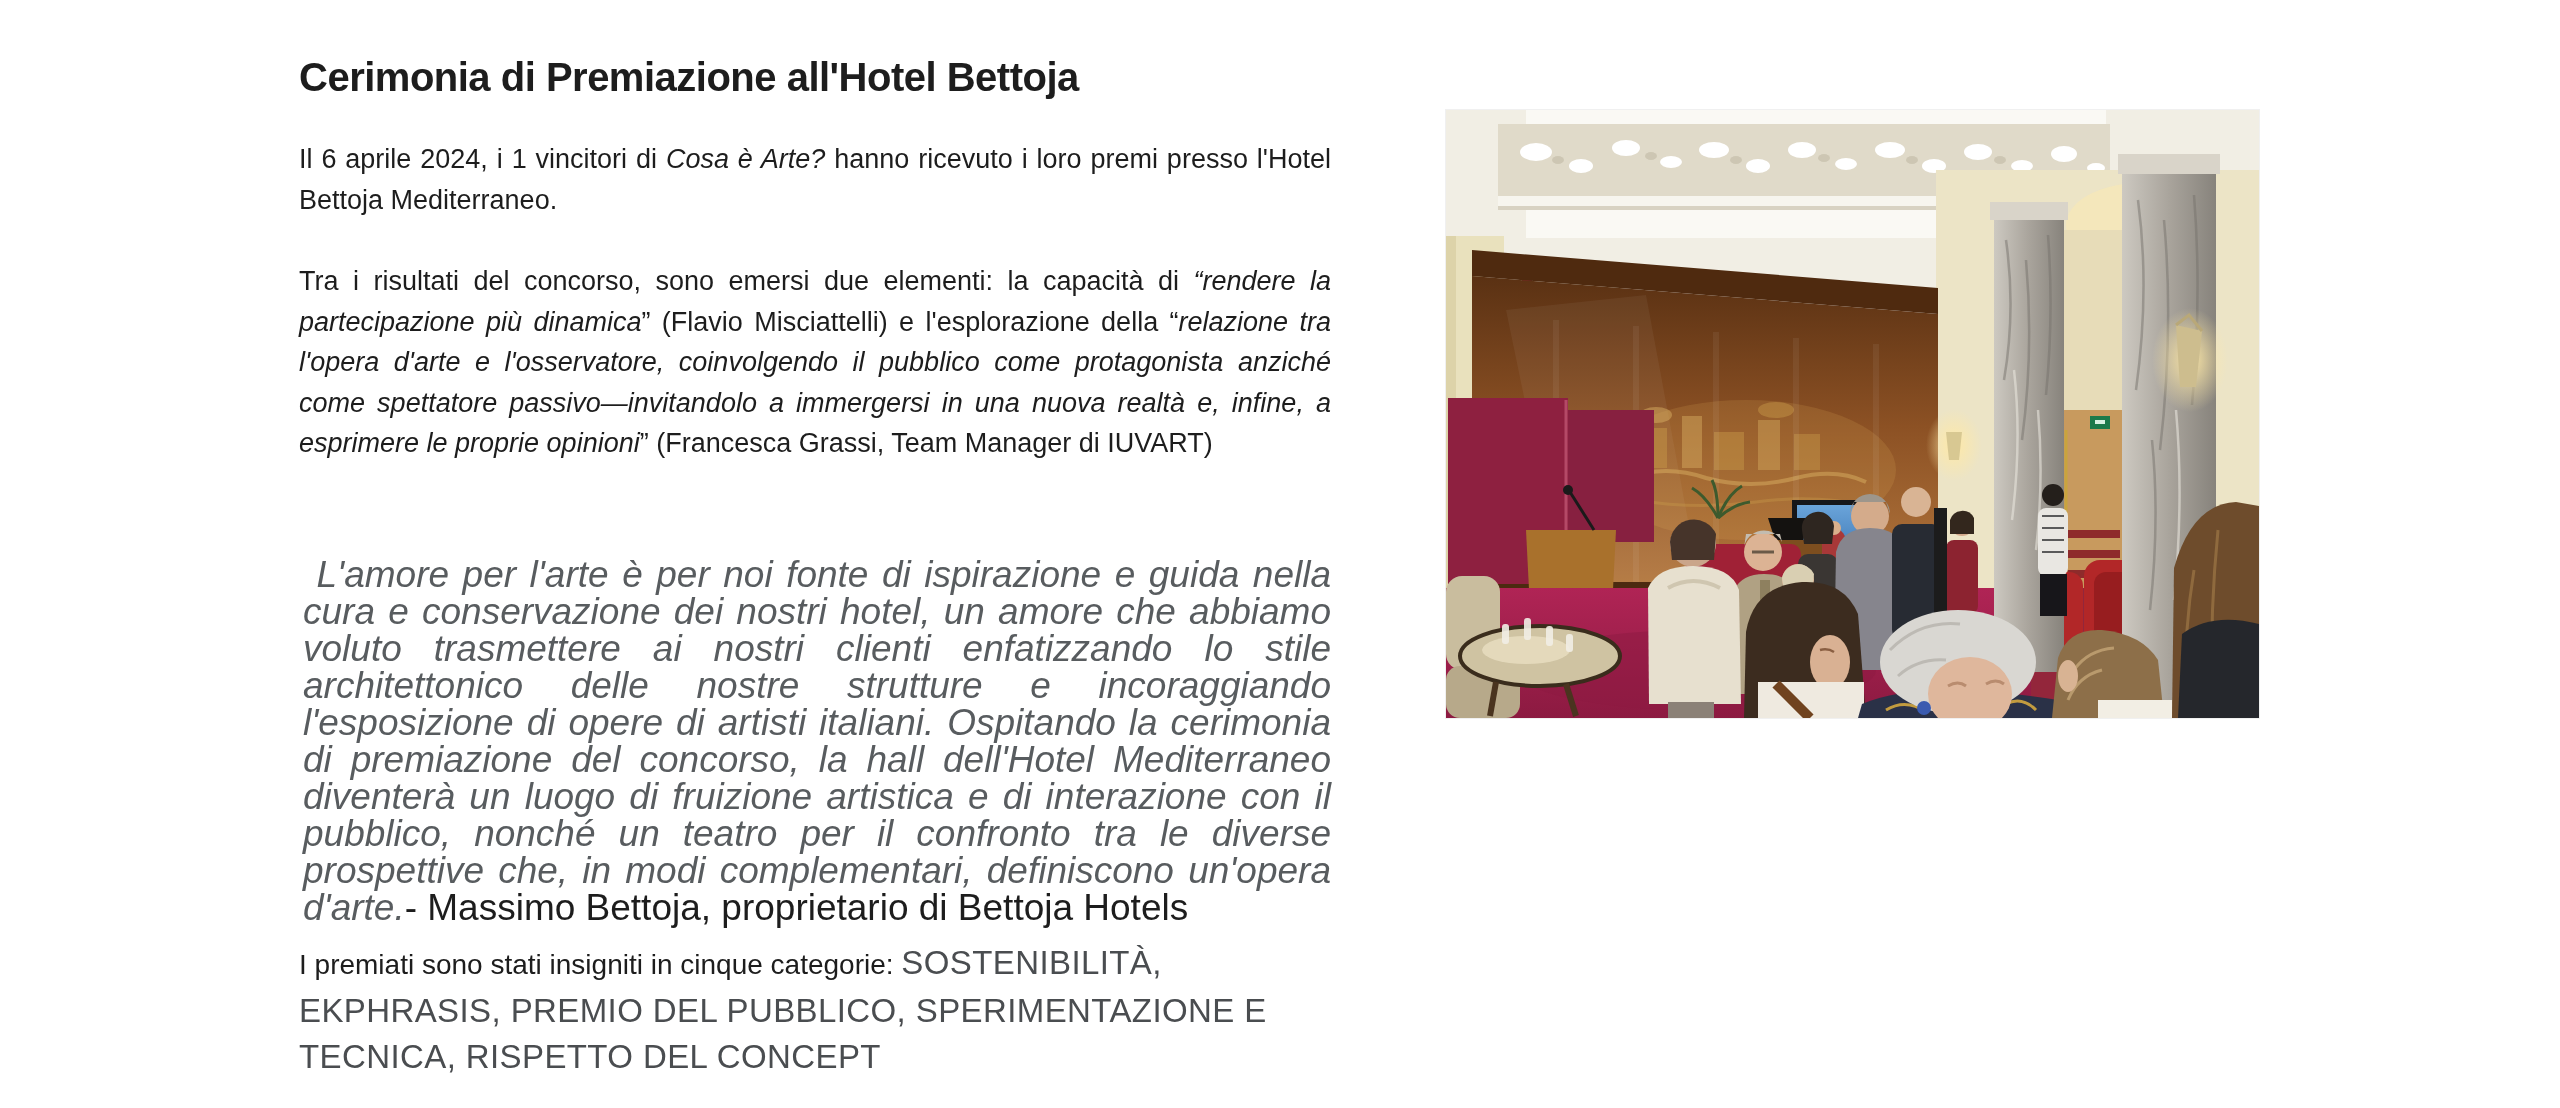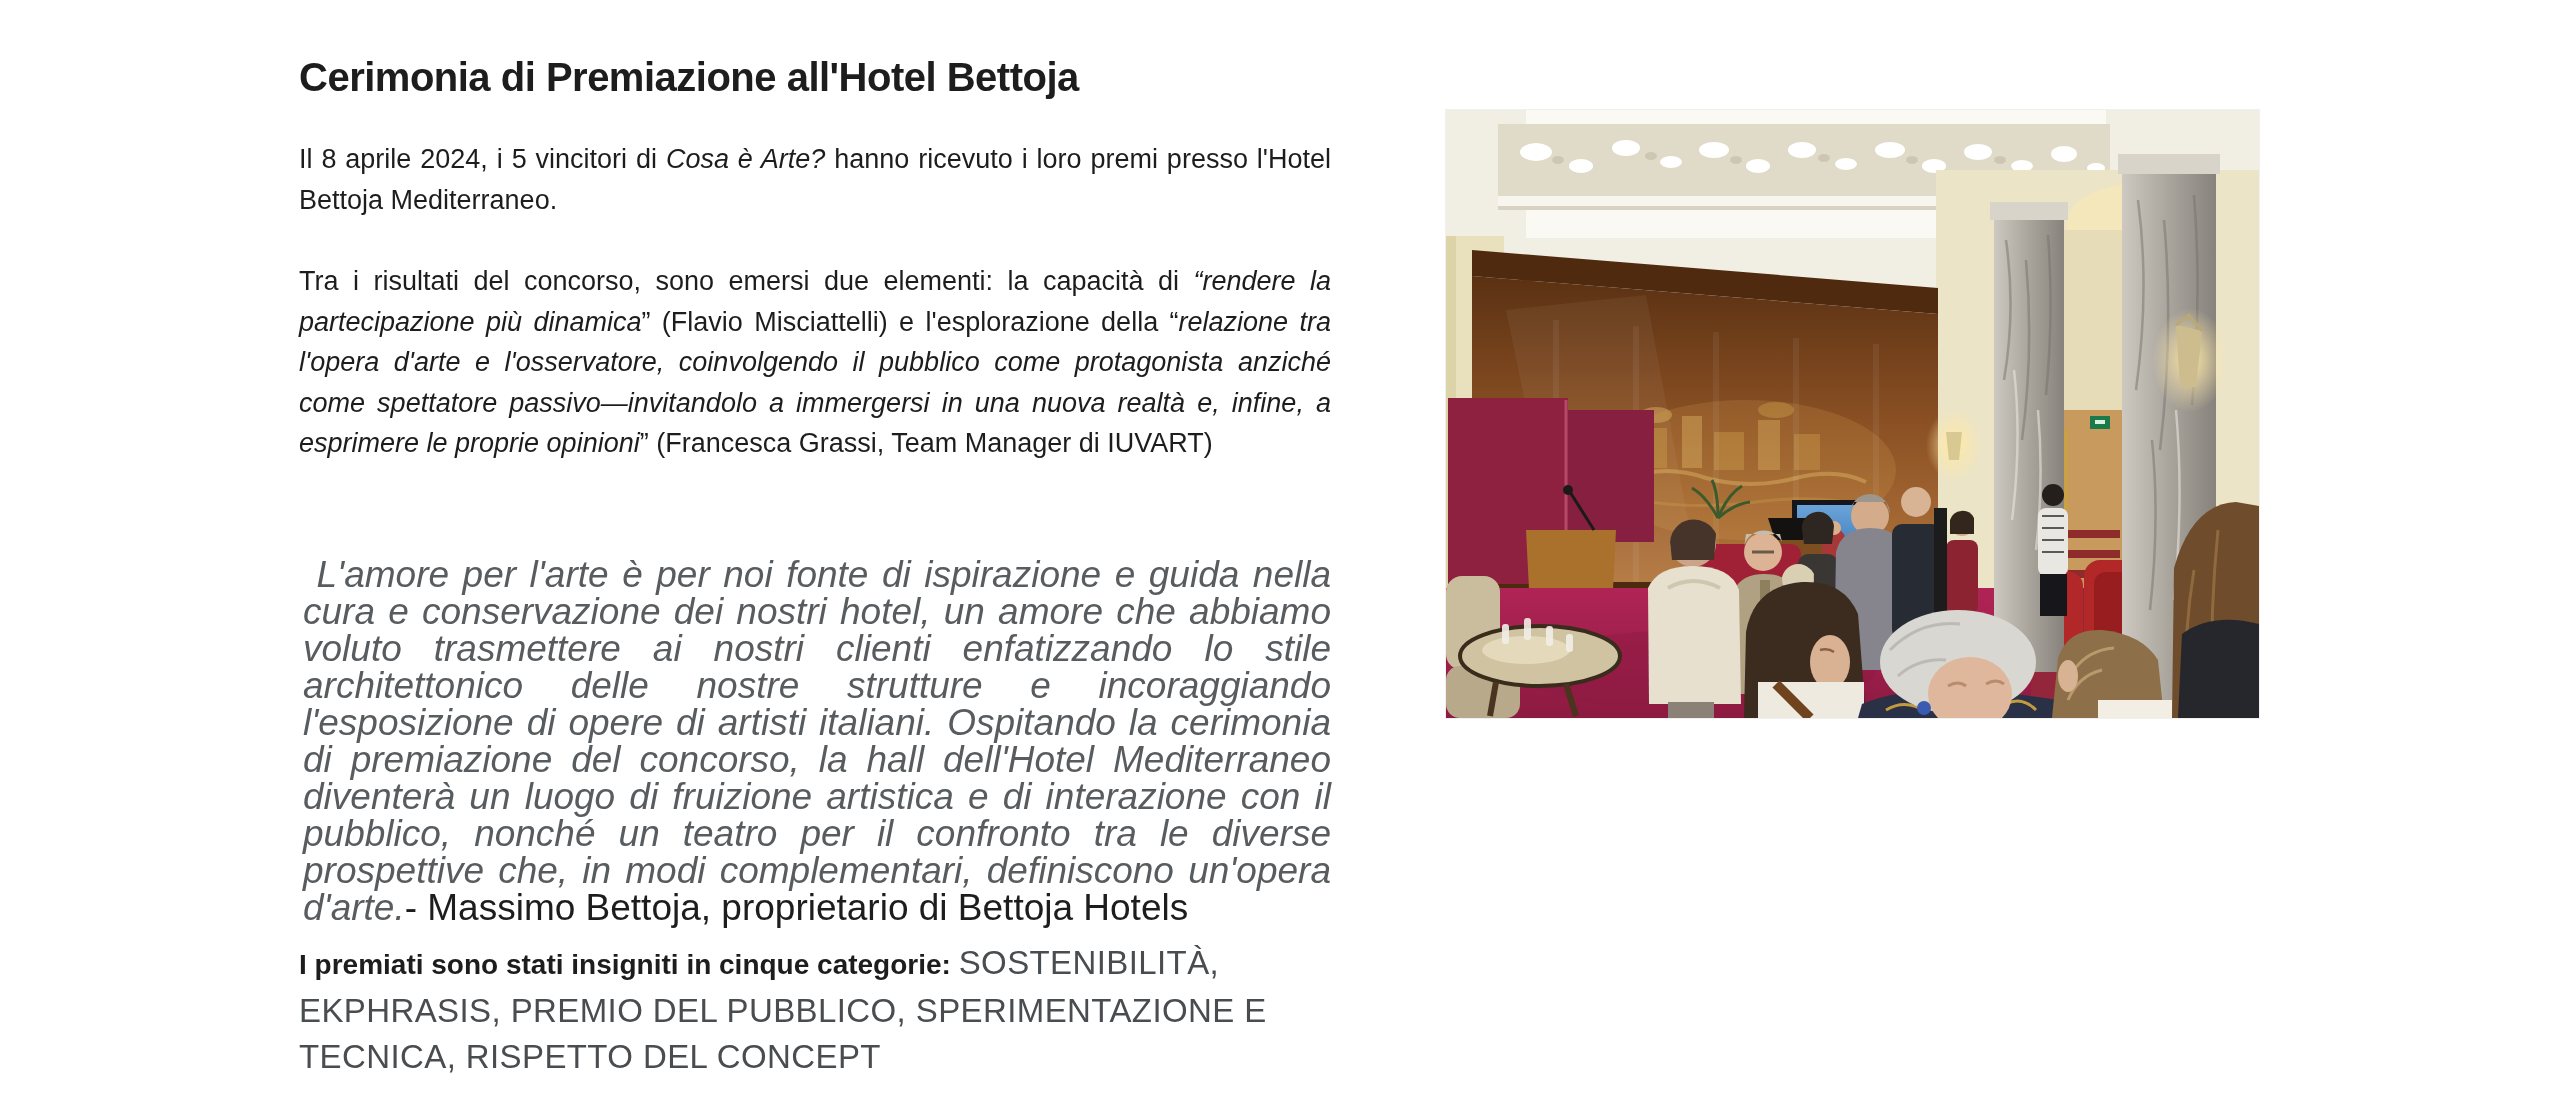--- a/index.html
+++ b/index.html
@@ -42,39 +42,39 @@
   }
   .attribution-run{color:var(--text-color);font-style:normal;}
   .categories-block{
     margin:14px 0 0 0;
     font-size:33px;line-height:46px;
     letter-spacing:0.4px;
     color:var(--categories-color);
     text-align:left;
   }
   .categories-lead{
-    font-weight:700;font-size:28px;letter-spacing:0;
+    font-weight:400;font-size:28px;letter-spacing:0;
     color:var(--text-color);
   }
   .photo-frame{
     position:absolute;left:1446px;top:110px;width:813px;height:608px;
     outline:1px solid rgba(0,0,0,0.06);
     overflow:hidden;
   }
   .photo-frame svg{display:block;}
 </style>
 </head>
 <body>
 
 <div class="page">
 
   <main class="article">
     <h1 class="title">Cerimonia di Premiazione all'Hotel Bettoja</h1>
 
-    <p class="body-para"><span>Il 8 aprile 2024, i 5 vincitori di </span><i>Cosa è Arte?</i><span> hanno ricevuto i loro premi presso l'Hotel Bettoja Mediterraneo.</span></p>
+    <p class="body-para"><span>Il 6 aprile 2024, i 1 vincitori di </span><i>Cosa è Arte?</i><span> hanno ricevuto i loro premi presso l'Hotel Bettoja Mediterraneo.</span></p>
 
     <p class="body-para"><span>Tra i risultati del concorso, sono emersi due elementi: la capacità di </span><i>“rendere la partecipazione più dinamica</i><span>” (Flavio Misciattelli) e l'esplorazione della “</span><i>relazione tra l'opera d'arte e l'osservatore, coinvolgendo il pubblico come protagonista anziché come spettatore passivo—invitandolo a immergersi in una nuova realtà e, infine, a esprimere le proprie opinioni</i><span>” (Francesca Grassi, Team Manager di IUVART)</span></p>
 
     <p class="quote-block"><span class="quote-run"> L'amore per l'arte è per noi fonte di ispirazione e guida nella cura e conservazione dei nostri hotel, un amore che abbiamo voluto trasmettere ai nostri clienti enfatizzando lo stile architettonico delle nostre strutture e incoraggiando l'esposizione di opere di artisti italiani. Ospitando la cerimonia di premiazione del concorso, la hall dell'Hotel Mediterraneo diventerà un luogo di fruizione artistica e di interazione con il pubblico, nonché un teatro per il confronto tra le diverse prospettive che, in modi complementari, definiscono un'opera d'arte.</span><span class="attribution-run">- Massimo Bettoja, proprietario di Bettoja Hotels</span></p>
 
     <p class="categories-block"><span class="categories-lead">I premiati sono stati insigniti in cinque categorie: </span><span>SOSTENIBILITÀ, EKPHRASIS, PREMIO DEL PUBBLICO, SPERIMENTAZIONE E TECNICA, RISPETTO DEL CONCEPT</span></p>
   </main>
 
   <figure class="photo-frame" style="margin:0;">
     <svg width="813" height="608" viewBox="0 0 813 608" xmlns="http://www.w3.org/2000/svg">

